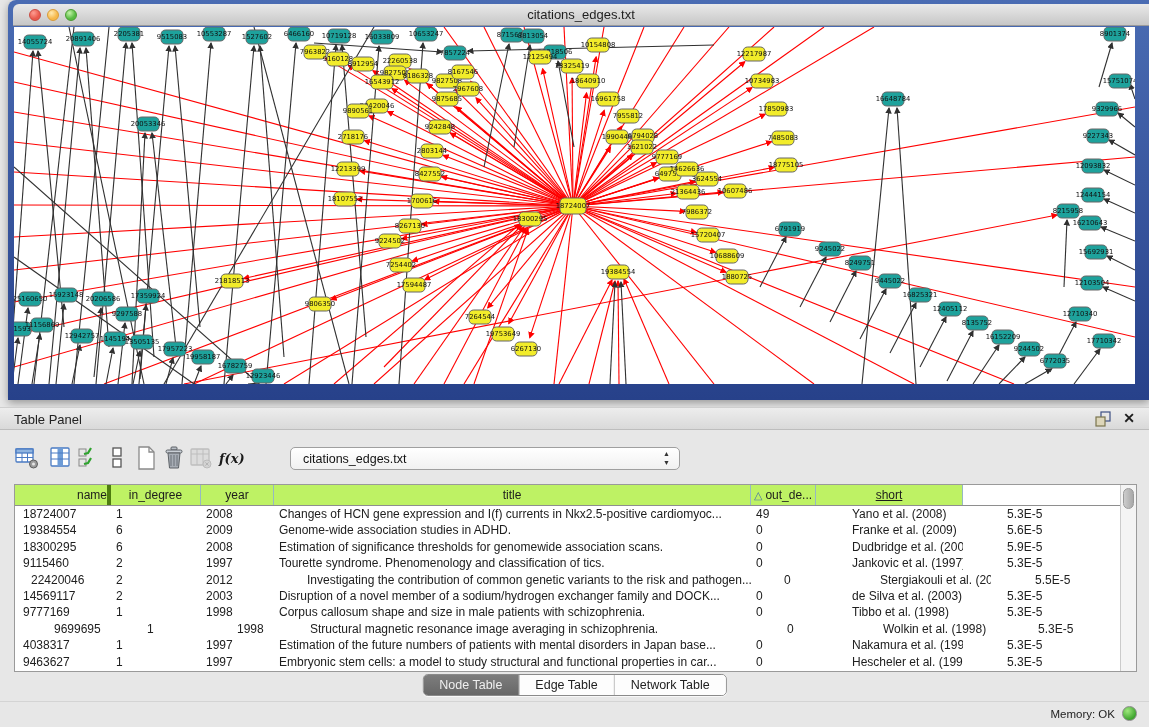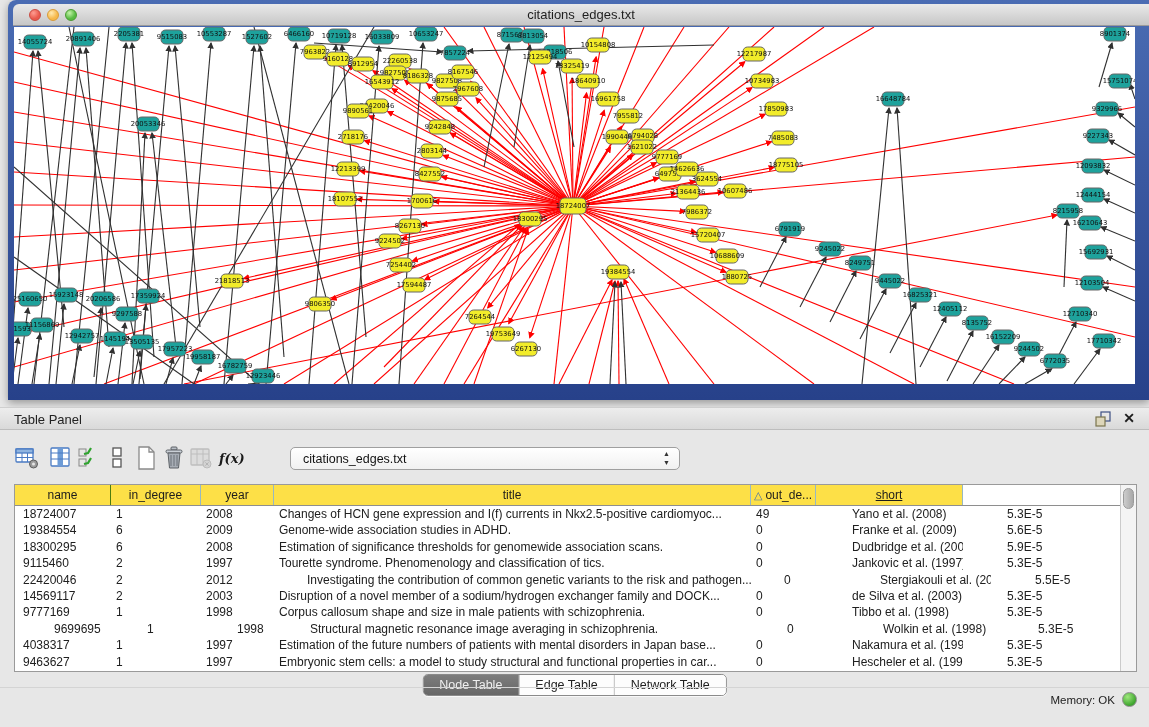--- a/index.html
+++ b/index.html
@@ -34,39 +34,39 @@
   .tb-icon { position:absolute; top:8px; width:26px; height:26px; }
   .combo { position:absolute; left:290px; top:10px; width:390px; height:23px; background:linear-gradient(#ffffff,#f1f1f1);
     border:1px solid #9f9f9f; border-radius:5px; font-size:12.5px; color:#111; }
   .combo .combo-text { position:absolute; left:12px; top:4px; }
   .combo .combo-arrows { position:absolute; right:9px; top:2px; display:flex; flex-direction:column; align-items:center; }
   .combo .combo-arrows span { font-size:7px; line-height:8.5px; color:#333; }
 
   .tbl { position:absolute; left:14px; top:77px; width:1123px; height:188px; background:#fff; border:1px solid #9a9a9a; }
   .tbl-inner { position:absolute; left:0; top:0; right:16px; bottom:0; overflow:hidden; }
   .tbl-head { display:flex; height:21px; border-bottom:1px solid #8e8e8e; }
-  .th { background:#fde047; border-right:1px solid #96b8c3; font-size:12px; color:#1c1c1c;
+  .th { background:#bef264; border-right:1px solid #96b8c3; font-size:12px; color:#1c1c1c;
     text-align:center; line-height:20px; flex:0 0 auto; overflow:hidden; white-space:nowrap; }
-  .th.gray { background:#fde047; border-right:1px solid #4d7c0f; }
+  .th.gray { background:#bef264; border-right:4px solid #4d7c0f;text-align:right; }
   .th.filler { background:#fff; border-right:none; flex:1 1 auto; }
   .sort-glyph { color:#4a72a8; font-size:11px; margin-right:3px; }
   .tr { display:flex; height:16.4px; font-size:12px; color:#202020; }
   .td { flex:0 0 auto; overflow:hidden; white-space:nowrap; line-height:16.4px; }
   .vscroll { position:absolute; right:0; top:0; bottom:0; width:16px; background:#F4F4F4; border-left:1px solid #cbcbcb; }
   .vthumb { position:absolute; left:2px; right:2px; top:3px; height:21px; border-radius:7px;
     background:linear-gradient(90deg,#cdcdcd,#a8a8a8); border:1px solid #9a9a9a; }
 
   .tabs { position:absolute; left:50%; transform:translateX(-50%); top:267px; height:22px; display:flex;
     border:1px solid #8a8a8a; border-radius:5px; overflow:hidden; background:#fff;
     box-shadow:0 1px 0 rgba(255,255,255,.7); }
   .tab { padding:0 16px; font-size:12.5px; line-height:21px; color:#222; border-right:1px solid #b5b5b5; background:#fdfdfd; }
   .tab:last-child { border-right:none; }
   .tab.active { background:linear-gradient(#7d7d7d,#676767); color:#efefef; }
 
-  .statusbar { position:absolute; left:0; bottom:0; width:100%; height:40px; border-top:1px solid #d4d4d4; }
+  .statusbar { position:absolute; left:0; bottom:0; width:100%; height:26px; border-top:1px solid #d4d4d4; }
   .mem { position:absolute; right:34px; top:6px; font-size:11.5px; color:#222; }
   .memdot { position:absolute; right:12px; top:4px; width:15px; height:15px; border-radius:50%;
     background:radial-gradient(circle at 35% 30%,#9fe87d,#3ea52e 70%); border:1px solid #8a8a8a; }
 </style>
 </head>
 <body>
 
 <div class="app">
 
   <div class="net-window">
@@ -813,21 +813,21 @@
             <div class="tr">
               <div class="td" style="width: 96px; padding-left: 8px;">9115460</div>
               <div class="td" style="width: 90px; padding-left: 5px;">2</div>
               <div class="td" style="width: 73px; padding-left: 5px;">1997</div>
               <div class="td" style="width: 477px; padding-left: 5px;">Tourette syndrome. Phenomenology and classification of tics.</div>
               <div class="td" style="width: 65px; padding-left: 5px;">0</div>
               <div class="td" style="width: 147px; padding-left: 36px;">Jankovic et al. (1997)</div>
               <div class="td" style="width: 128px; padding-left: 44px;">5.3E-5</div>
             </div>
             <div class="tr">
-              <div class="td" style="width: 96px; padding-left: 8px;">22420046</div>
+              <div class="td" style="width: 96px; padding-left: 16px;">22420046</div>
               <div class="td" style="width: 90px; padding-left: 5px;">2</div>
               <div class="td" style="width: 73px; padding-left: 5px;">2012</div>
               <div class="td" style="width: 477px; padding-left: 5px; margin-left: 28px;">Investigating the contribution of common genetic variants to the risk and pathogen...</div>
               <div class="td" style="width: 65px; padding-left: 5px;">0</div>
               <div class="td" style="width: 147px; padding-left: 36px;">Stergiakouli et al. (2012)</div>
               <div class="td" style="width: 128px; padding-left: 44px;">5.5E-5</div>
             </div>
             <div class="tr">
               <div class="td" style="width: 96px; padding-left: 8px;">14569117</div>
               <div class="td" style="width: 90px; padding-left: 5px;">2</div>

